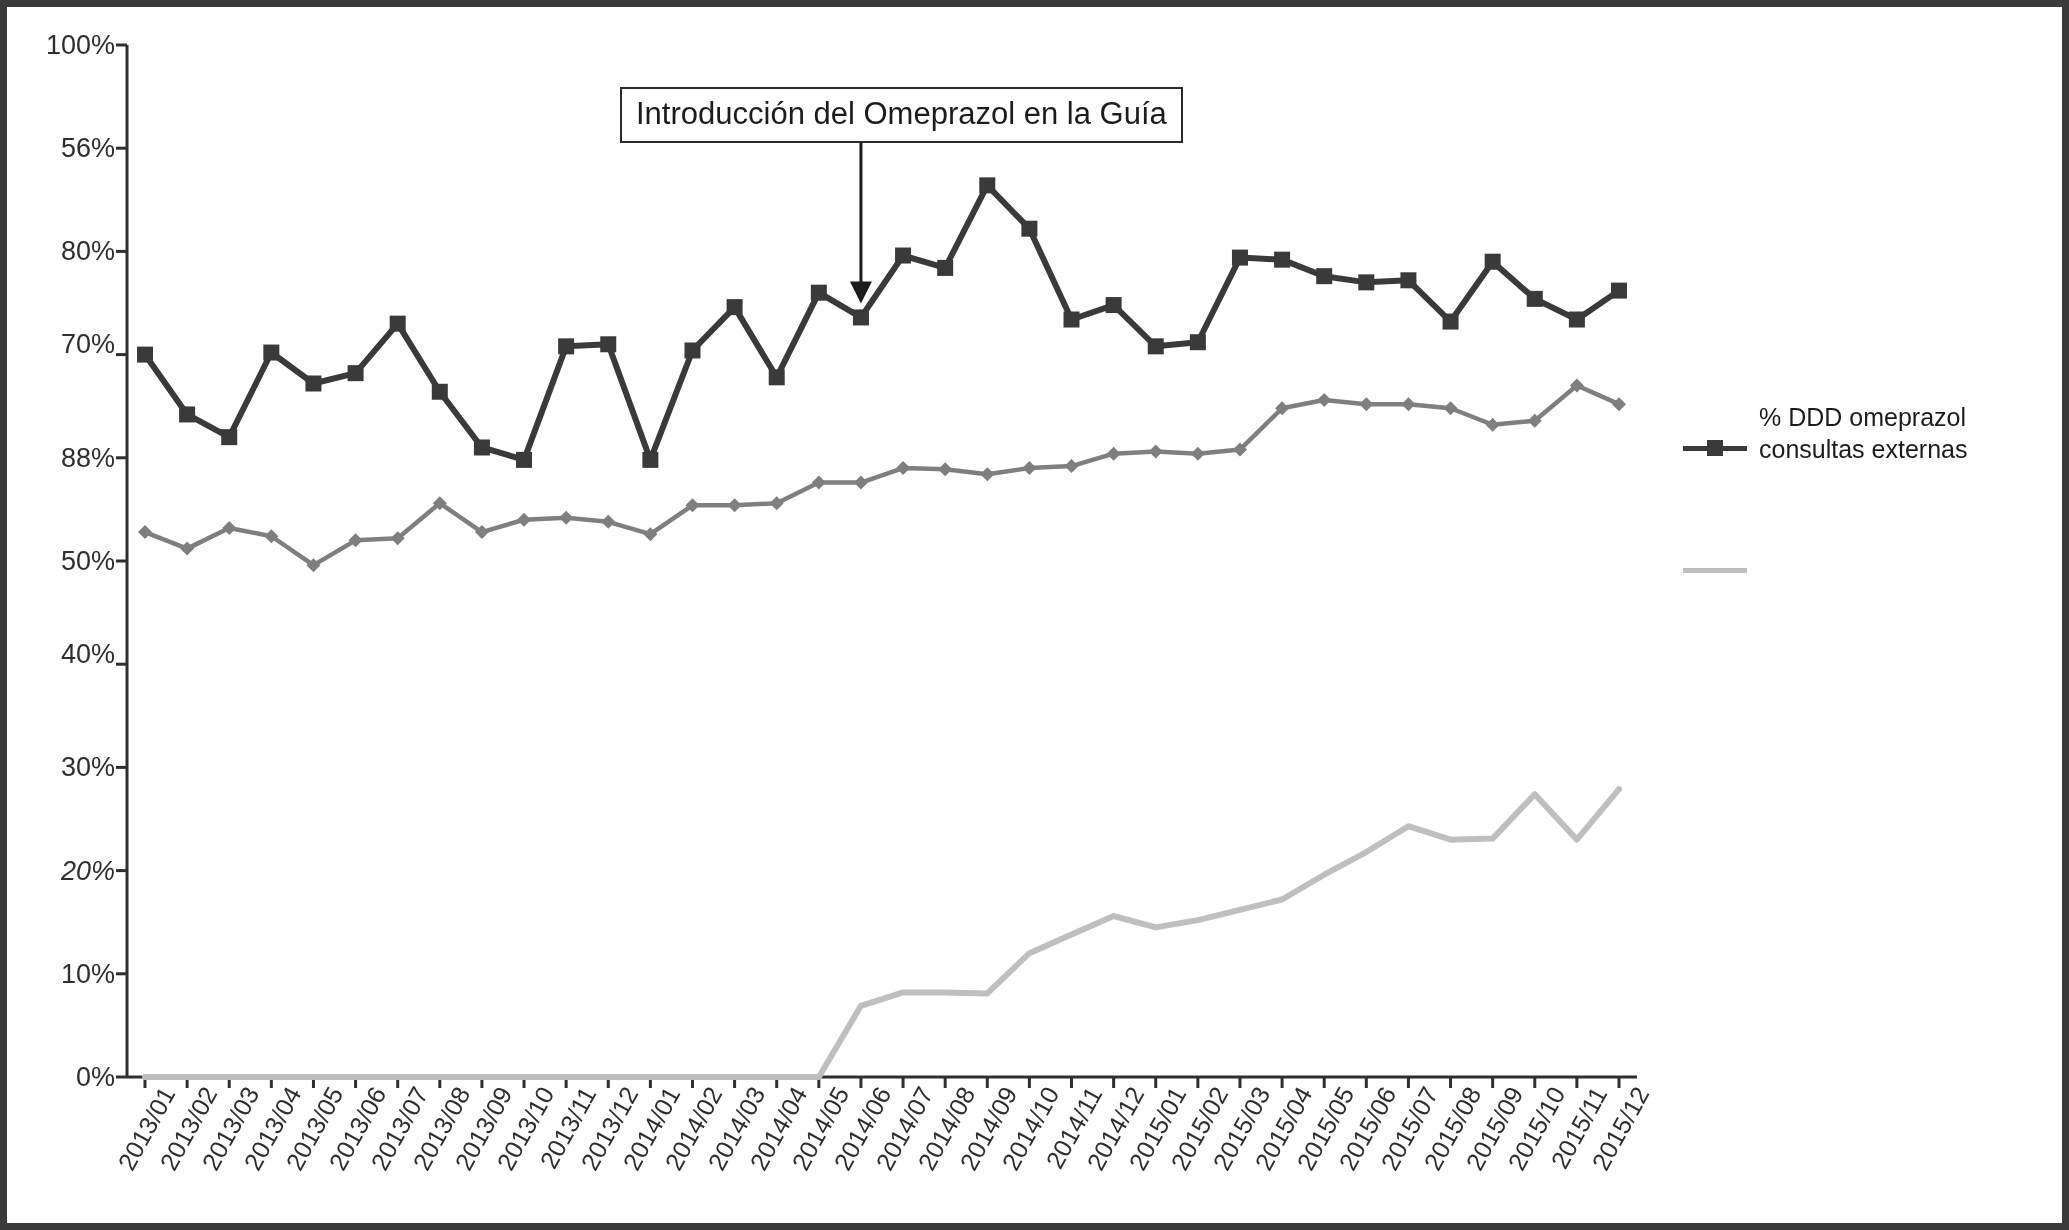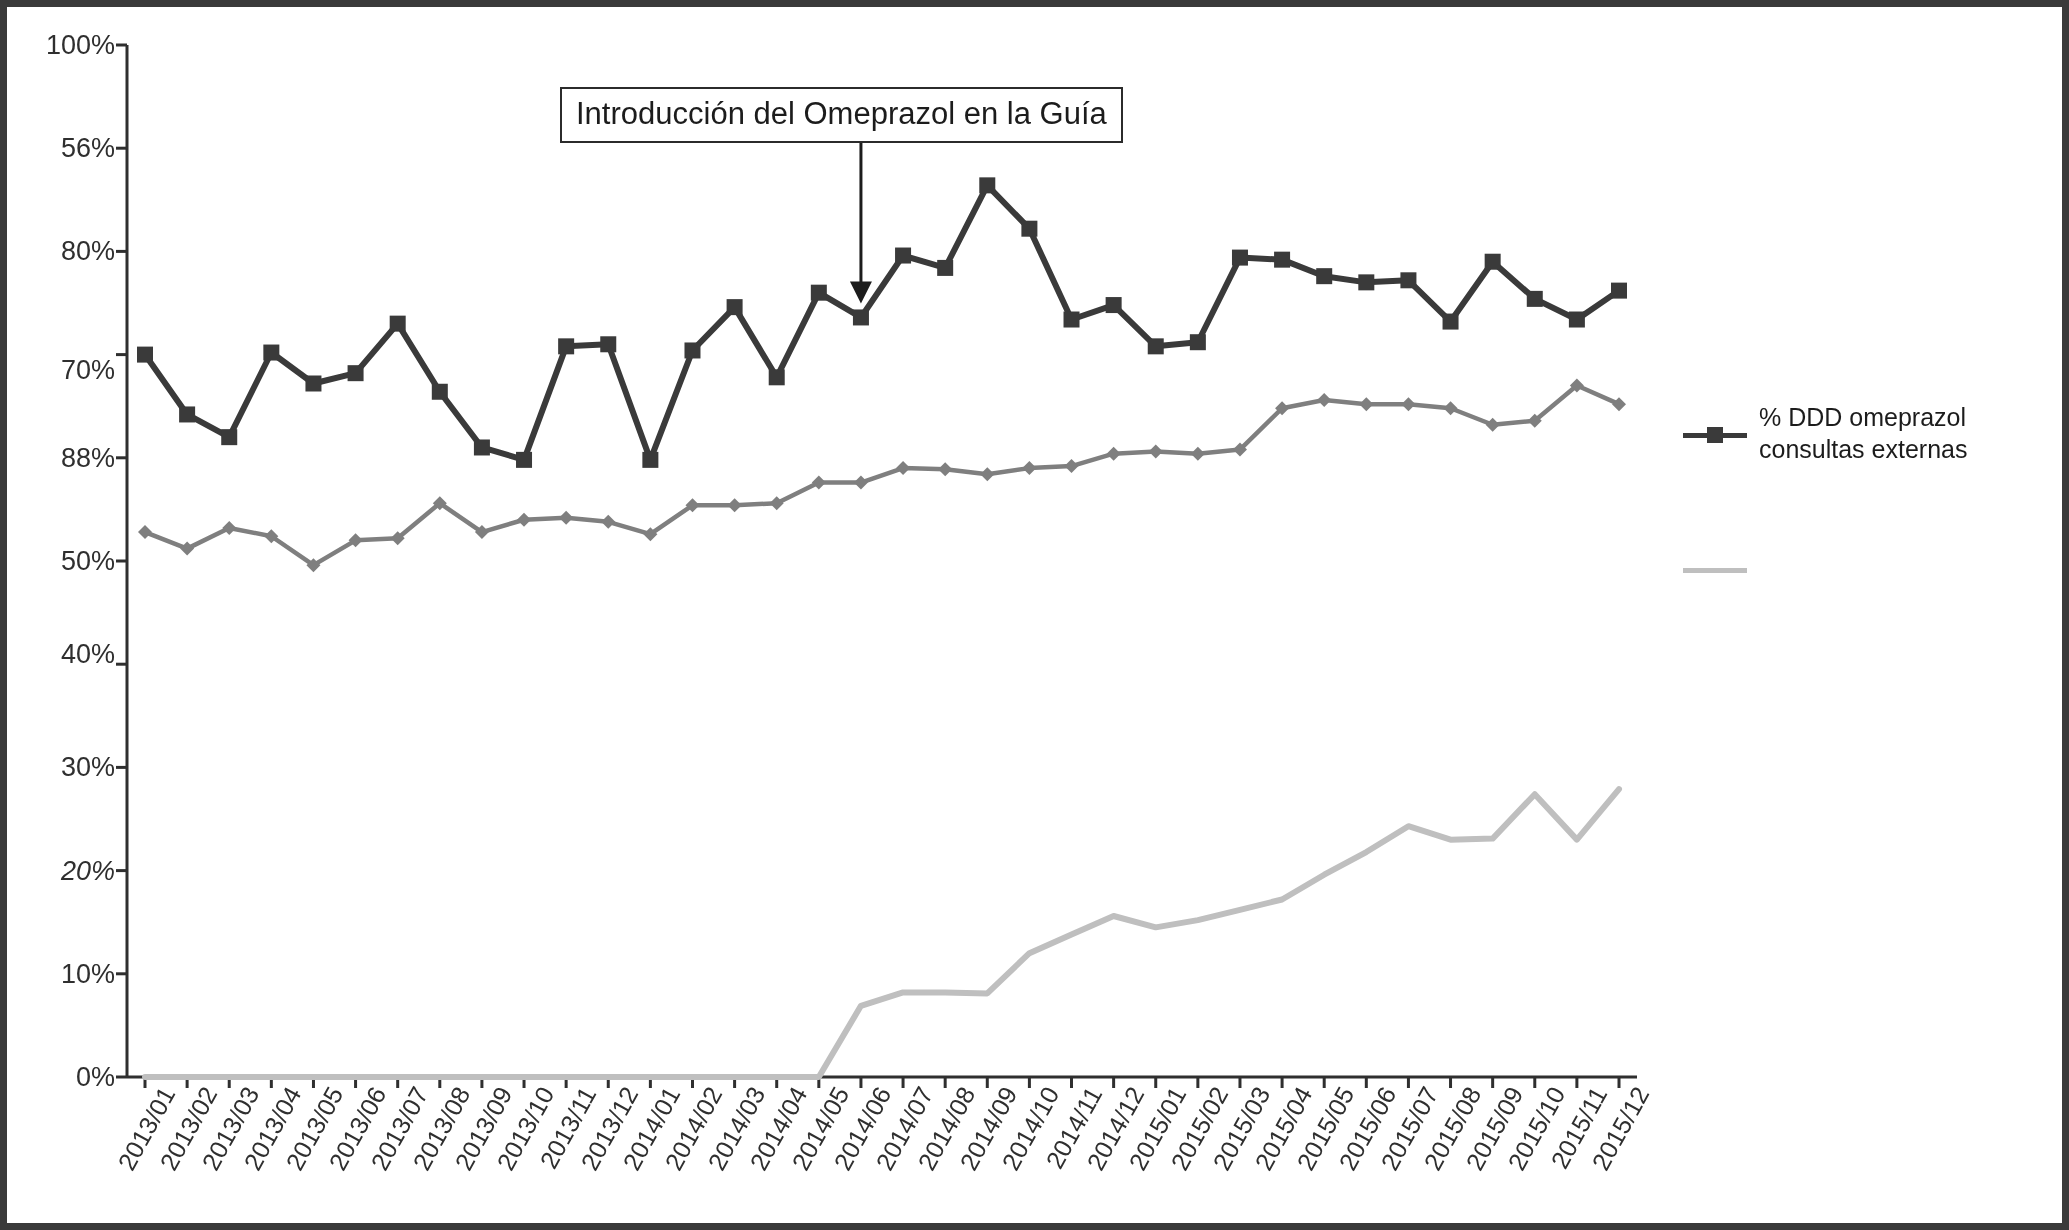--- a/index.html
+++ b/index.html
@@ -62,42 +62,42 @@
     top: 0;
     font-size: 25px;
     color: #2f2f2f;
     white-space: nowrap;
     transform-origin: left top;
     transform: rotate(-61deg) translate(-100%, 0);
   }
   
   #annotation-box {
     position: absolute;
-    left: 553px;
+    left: 613px;
     top: 80px;
     padding: 8px 14px 10px 14px;
     border: 2px solid #2b2b2b;
     background: #ffffff;
     font-size: 31px;
     color: #1c1c1c;
     white-space: nowrap;
     line-height: 1.1;
   }
   
   #legend {
     position: absolute;
     left: 1676px;
     top: 398px;
     width: 370px;
   }
   .legend-entry {
     position: relative;
     margin-bottom: 88px;
     display: flex;
-    align-items: center;
+    align-items: flex-end;
   }
   .legend-swatch {
     position: relative;
     flex: 0 0 64px;
     height: 34px;
     margin-right: 12px;
   }
   .legend-swatch .lline {
     position: absolute;
     left: 0;
@@ -125,21 +125,21 @@
 <div id="page">
 
   <div id="y-ticks">
       <div class="ytick" style="top: 1032px;">0%</div>
       <div class="ytick" style="top: 928.8px; text-align: right;">10%</div>
       <div class="ytick" style="top: 825.6px; font-style: italic;">20%</div>
       <div class="ytick" style="top: 722.4px;">30%</div>
       <div class="ytick" style="top: 609px;">40%</div>
       <div class="ytick" style="top: 516px;">50%</div>
       <div class="ytick" style="top: 412.8px;">88%</div>
-      <div class="ytick" style="top: 325px;">70%</div>
+      <div class="ytick" style="top: 299px;">70%</div>
       <div class="ytick" style="top: 206.4px;">80%</div>
       <div class="ytick" style="top: 103.2px;">56%</div>
       <div class="ytick" style="top: 0px;">100%</div>
     </div>
 
   <div id="plot-area">
     <svg id="axes-svg" viewBox="0 0 1510 1032" preserveAspectRatio="none">
         <line x1="0" y1="0" x2="0" y2="1032" stroke="#2f2f2f" stroke-width="3"></line>
         <line x1="0" y1="1032" x2="1510" y2="1032" stroke="#2f2f2f" stroke-width="3"></line>
         <line x1="-11" y1="1032" x2="0" y2="1032" stroke="#2f2f2f" stroke-width="3"></line>

